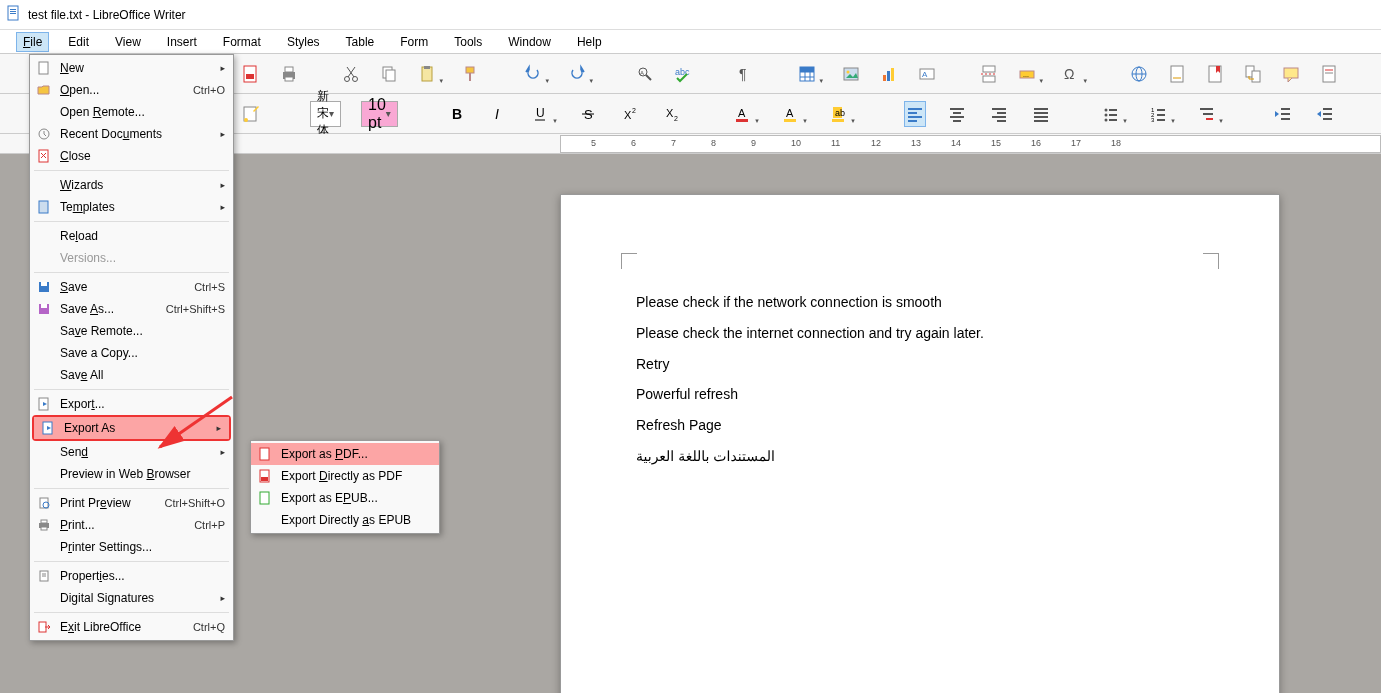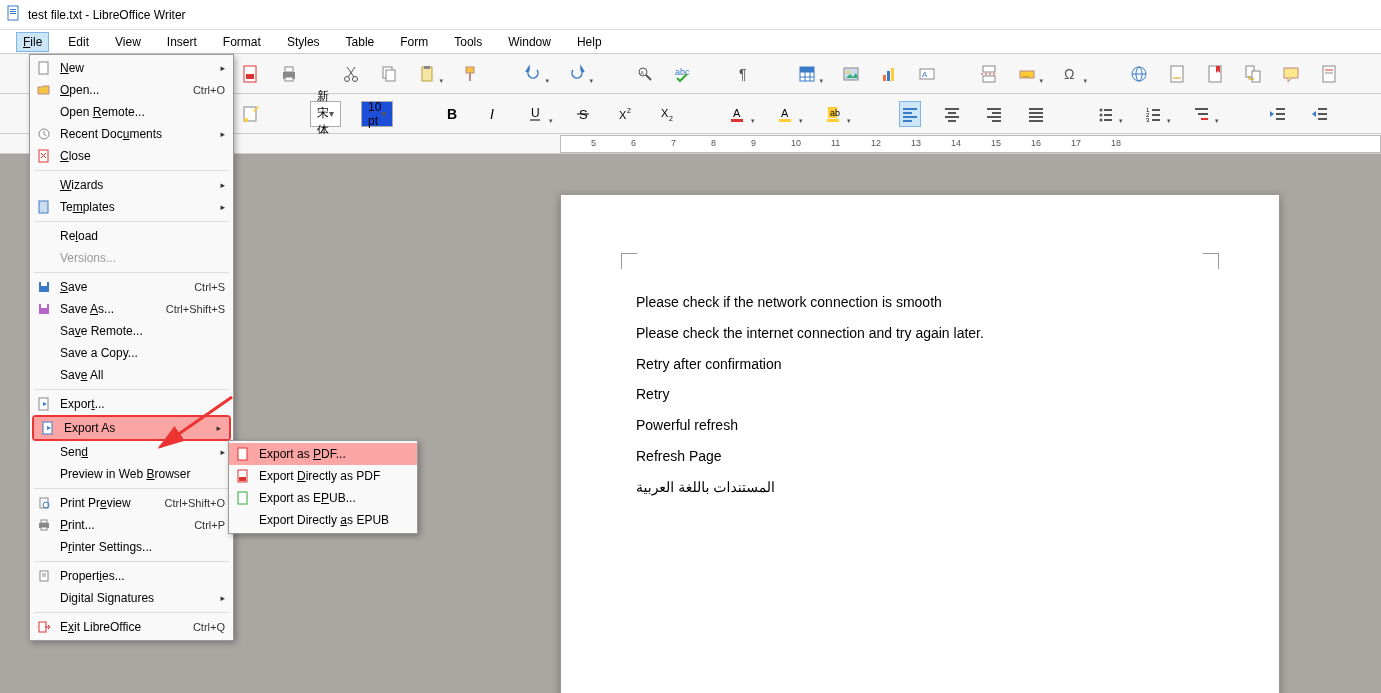--- a/index.html
+++ b/index.html
@@ -11,21 +11,21 @@
 .menubar-item.active { background: #cde6f7; border: 1px solid #7eb4ea; padding: 2px 6px; }
 .toolbar1 { height: 40px; background: #f7f7f7; border-bottom: 1px solid #ccc; display: flex; align-items: center; padding-left: 240px; gap: 16px; justify-content: space-between; }
 .toolbar2 { height: 40px; background: #f7f7f7; border-bottom: 1px solid #ccc; display: flex; align-items: center; padding-left: 240px; gap: 20px; }
 .tbtn { width: 26px; height: 26px; display: inline-flex; align-items: center; justify-content: center; border: 1px solid transparent; position: relative; }
 .tbtn svg { width: 20px; height: 20px; }
 .tbtn.dd::after { content: "▾"; font-size: 7px; color: #555; position: absolute; right: -6px; bottom: 1px; }
 .tbtn.dd { margin-right: 6px; }
 .sep { width: 1px; height: 24px; background: #ccc; margin: 0 4px; }
 .fontbox { width: 178px; height: 26px; border: 1px solid #aaa; background: #fff; display: flex; align-items: center; padding: 0 6px; font-size: 12px; }
 .fontbox::after { content: "▾"; color: #555; margin-left: auto; font-size: 10px; }
-.sizebox { width: 50px; height: 26px; border: 1px solid #aaa; background: #1d4ed8; display: flex; align-items: center; padding: 0 6px; font-size: 12px; }
+.sizebox { width: 50px; height: 26px; border: 1px solid #aaa; background: #f9a8d4; display: flex; align-items: center; padding: 0 6px; font-size: 16px; }
 .sizebox::after { content: "▾"; color: #555; margin-left: auto; font-size: 10px; }
 .active-tbtn { background: #cde6f7; border: 1px solid #7eb4ea; }
 .ruler { height: 20px; background: #f7f7f7; border-bottom: 1px solid #ccc; position: relative; }
 .ruler-inner { position: absolute; left: 560px; right: 0; height: 18px; top: 1px; background: #fff; border: 1px solid #bbb; font-size: 9px; color: #555; overflow: hidden; }
 .ruler-inner span { position: absolute; top: 2px; }
 .page-area { position: absolute; left: 0; right: 0; top: 154px; bottom: 0; background: #aaa7a3; overflow: hidden; }
 .page { position: absolute; left: 560px; top: 40px; width: 720px; height: 900px; background: #fff; box-shadow: 0 2px 8px rgba(0,0,0,0.3); border: 1px solid #999; }
 .page-content { padding: 75px 75px; font-family: "Courier New", monospace; font-size: 14px; line-height: 2.2; color: #000; margin-top: 17px; }
 .page-content p { margin: 0; }
 .rtl { direction: rtl; text-align: left; }
@@ -38,21 +38,21 @@
 .mitem .icon { position: absolute; left: 6px; width: 16px; height: 16px; display: flex; align-items: center; justify-content: center; }
 .mitem .shortcut { margin-left: auto; color: #333; font-size: 11px; }
 .mitem .arrow { margin-left: auto; font-size: 9px; color: #333; }
 .mitem.disabled { color: #999; }
 .mitem.highlight { background: #fca5a5; }
 .msep { height: 1px; background: #ddd; margin: 3px 4px; }
 .export-as-box { border: 2px solid #e33; border-radius: 4px; margin: 0 2px; }
 
 .red-arrow { position: absolute; left: 152px; top: 392px; z-index: 200; pointer-events: none; }
 
-.submenu { position: absolute; left: 228px; top: 440px; width: 190px; background: #f9f9f9; border: 1px solid #999; box-shadow: 2px 2px 6px rgba(0,0,0,0.3); z-index: 101; padding: 2px 0; }
+.submenu { position: absolute; left: 250px; top: 440px; width: 190px; background: #f9f9f9; border: 1px solid #999; box-shadow: 2px 2px 6px rgba(0,0,0,0.3); z-index: 101; padding: 2px 0; }
 .submenu .mitem { padding-left: 30px; }
 u { text-decoration: underline; }
 </style>
 </head>
 <body>
 
 <div class="titlebar">
   <span>
     <svg viewBox="0 0 16 16">
         <rect x="2" y="1" width="10" height="14" fill="#fff" stroke="#3a7bc8"></rect>
@@ -453,21 +453,20 @@
   </div>
 </div>
 
 <div class="page-area">
   <div class="page">
     <div class="corner tl"></div>
     <div class="corner tr"></div>
     <div class="page-content">
       <p>Please check if the network connection is smooth</p>
       <p>Please check the internet connection and try again later.</p>
-      <p>Retry after confirmation</p>
       <p>Retry</p>
       <p>Powerful refresh</p>
       <p> Refresh Page</p>
       <p class="rtl">المستندات باللغة العربية</p>
     </div>
   </div>
 </div>
 
 <div class="file-menu">
   <div class="mitem">

